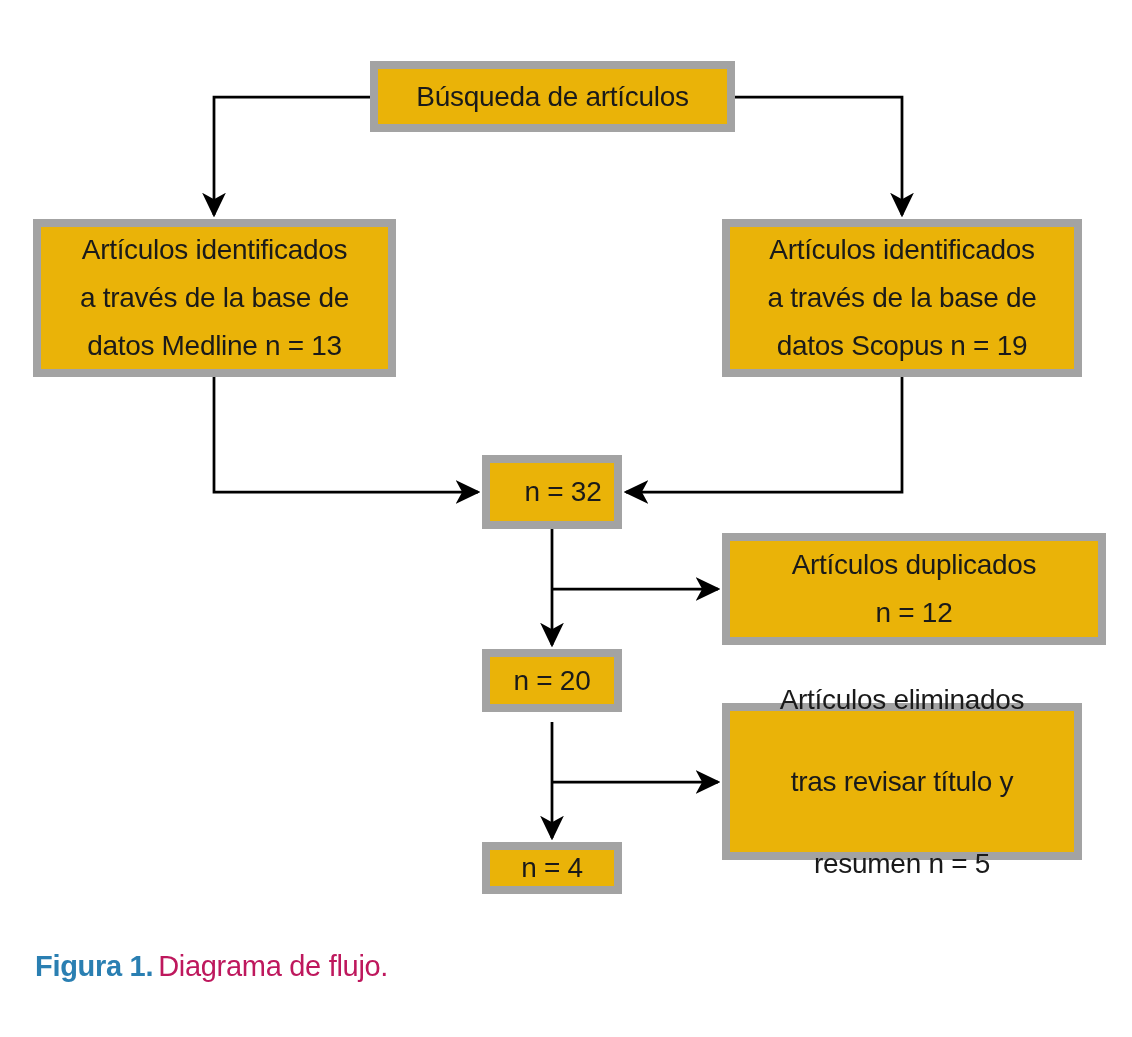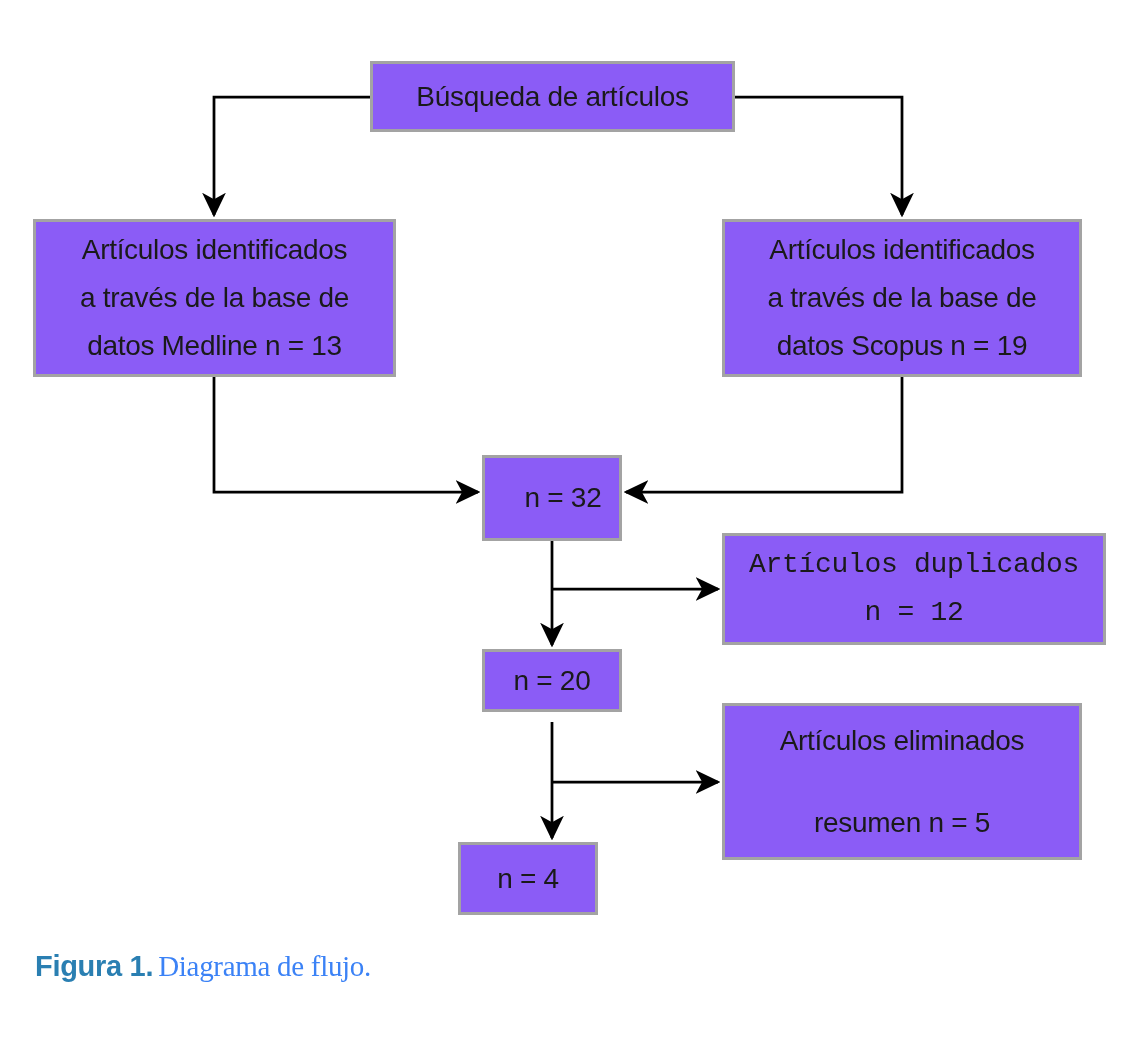--- a/index.html
+++ b/index.html
@@ -13,56 +13,56 @@
     color: #1a1a1a;
     overflow: hidden;
   }
   .connectors {
     position: absolute;
     left: 0; top: 0;
     width: 1132px; height: 1037px;
   }
   .node {
     position: absolute;
-    border: 3px solid #a3a3a3;
-    background: #8b5cf6;
+    border: 8px solid #a3a3a3;
+    background: #eab308;
     display: flex;
     flex-direction: column;
     align-items: center;
     justify-content: center;
     text-align: center;
     font-size: 28px;
     line-height: 48px;
     color: #1a1a1a;
     letter-spacing: -0.3px;
   }
   .node span { display: block; white-space: nowrap; }
   .node-search    { left: 370px; top: 61px;  width: 365px; height: 71px; }
   .node-medline   { left: 33px;  top: 219px; width: 363px; height: 158px; }
   .node-scopus    { left: 722px; top: 219px; width: 360px; height: 158px; }
-  .node-n32       { left: 482px; top: 455px; width: 140px; height: 86px; padding-left: 22px; }
-  .node-dup       { left: 722px; top: 533px; width: 384px; height: 112px; font-family: Liberation Mono, monospace; }
+  .node-n32       { left: 482px; top: 455px; width: 140px; height: 74px; padding-left: 22px; }
+  .node-dup       { left: 722px; top: 533px; width: 384px; height: 112px; }
   .node-n20       { left: 482px; top: 649px; width: 140px; height: 63px; }
   .node-removed   { left: 722px; top: 703px; width: 360px; height: 157px; gap: 34px; }
-  .node-n4        { left: 458px; top: 842px; width: 140px; height: 73px; }
+  .node-n4        { left: 482px; top: 842px; width: 140px; height: 52px; }
   .caption {
     position: absolute;
     left: 35px;
     top: 946px;
     font-size: 29px;
     line-height: 40px;
     letter-spacing: -0.3px;
     white-space: nowrap;
   }
   .caption .cap-label {
     font-weight: bold;
     color: #2a7fb2;
     margin-right: 5px;
   }
-  .caption .cap-text { color: #3b82f6; font-family: Liberation Serif, serif; }
+  .caption .cap-text { color: #be185d; }
 </style>
 </head>
 <body>
 
 <div class="canvas">
 
   <svg class="connectors" viewBox="0 0 1132 1037" xmlns="http://www.w3.org/2000/svg">
     <defs>
       <marker id="arrow" viewBox="0 0 10 10" refX="9" refY="5" markerWidth="9" markerHeight="9" orient="auto-start-reverse" markerUnits="strokeWidth">
         <path d="M0,0.2 L10,5 L0,9.8 L2.6,5 Z" fill="#000000"></path>
@@ -104,20 +104,21 @@
     <span>Artículos duplicados</span>
     <span>n = 12</span>
   </div>
 
   <div class="node node-n20">
     <span>n = 20</span>
   </div>
 
   <div class="node node-removed">
     <span>Artículos eliminados</span>
+    <span>tras revisar título y</span>
     <span>resumen n = 5</span>
   </div>
 
   <div class="node node-n4">
     <span>n = 4</span>
   </div>
 
   <div class="caption">
     <span class="cap-label">Figura 1.</span><span class="cap-text">Diagrama de flujo.</span>
   </div>

